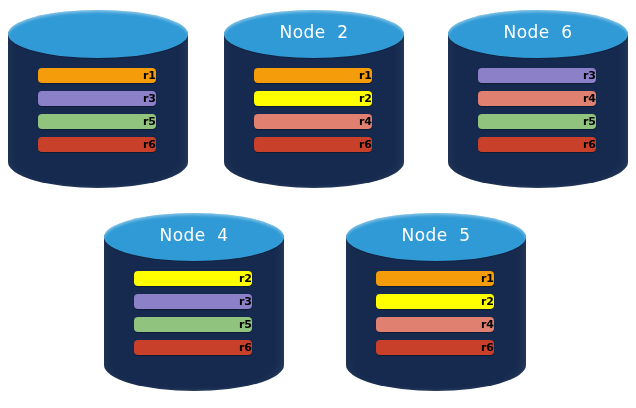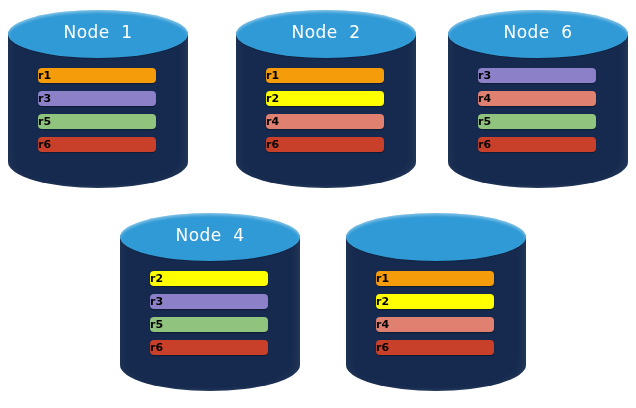--- a/index.html
+++ b/index.html
@@ -89,47 +89,46 @@
     width: 120px;
     z-index: 3;
   }
 
   .bar {
     position: relative;
     width: 118px;
     height: 15px;
     margin-bottom: 8px;
     border-radius: 4px;
-    text-align: left;
+    text-align: right;
     line-height: 15px;
     font-size: 11px;
     font-weight: bold;
     color: #000000;
     box-shadow: 0 1px 1px rgba(0,0,0,0.35);
   }
   .bar:last-child { margin-bottom: 8px; }
 </style>
 </head>
 <body>
 
 <div id="canvas">
     <div class="node" style="left: 8px; top: 10px;">
       <div class="cyl-body">
         <div class="cyl-bottom-rim"></div>
       </div>
       <div class="cyl-top"></div>
-      <div class="node-title">Node  1</div>
       <div class="bars">
         <div class="bar" style="background: rgb(245, 156, 11);">r1</div>
         <div class="bar" style="background: rgb(140, 128, 200);">r3</div>
         <div class="bar" style="background: rgb(144, 196, 126);">r5</div>
         <div class="bar" style="background: rgb(200, 64, 42);">r6</div>
       </div>
     </div>
-    <div class="node" style="left: 236px; top: 10px; text-decoration: underline;">
+    <div class="node" style="left: 224px; top: 10px; text-decoration: underline;">
       <div class="cyl-body">
         <div class="cyl-bottom-rim"></div>
       </div>
       <div class="cyl-top"></div>
       <div class="node-title">Node  2</div>
       <div class="bars">
         <div class="bar" style="background: rgb(245, 156, 11);">r1</div>
         <div class="bar" style="background: rgb(255, 255, 0);">r2</div>
         <div class="bar" style="background: rgb(224, 128, 112);">r4</div>
         <div class="bar" style="background: rgb(200, 64, 42);">r6</div>
@@ -141,38 +140,39 @@
       </div>
       <div class="cyl-top"></div>
       <div class="node-title">Node  6</div>
       <div class="bars">
         <div class="bar" style="background: rgb(140, 128, 200);">r3</div>
         <div class="bar" style="background: rgb(224, 128, 112);">r4</div>
         <div class="bar" style="background: rgb(144, 196, 126);">r5</div>
         <div class="bar" style="background: rgb(200, 64, 42);">r6</div>
       </div>
     </div>
-    <div class="node" style="left: 120px; top: 213px;">
+    <div class="node" style="left: 104px; top: 213px;">
       <div class="cyl-body">
         <div class="cyl-bottom-rim"></div>
       </div>
       <div class="cyl-top"></div>
       <div class="node-title">Node  4</div>
       <div class="bars">
         <div class="bar" style="background: rgb(255, 255, 0);">r2</div>
         <div class="bar" style="background: rgb(140, 128, 200);">r3</div>
         <div class="bar" style="background: rgb(144, 196, 126);">r5</div>
         <div class="bar" style="background: rgb(200, 64, 42);">r6</div>
       </div>
     </div>
     <div class="node" style="left: 346px; top: 213px;">
       <div class="cyl-body">
         <div class="cyl-bottom-rim"></div>
       </div>
       <div class="cyl-top"></div>
+      <div class="node-title">Node  5</div>
       <div class="bars">
         <div class="bar" style="background: rgb(245, 156, 11);">r1</div>
         <div class="bar" style="background: rgb(255, 255, 0);">r2</div>
         <div class="bar" style="background: rgb(224, 128, 112);">r4</div>
         <div class="bar" style="background: rgb(200, 64, 42);">r6</div>
       </div>
     </div>
   </div>
 
 </body></html>

